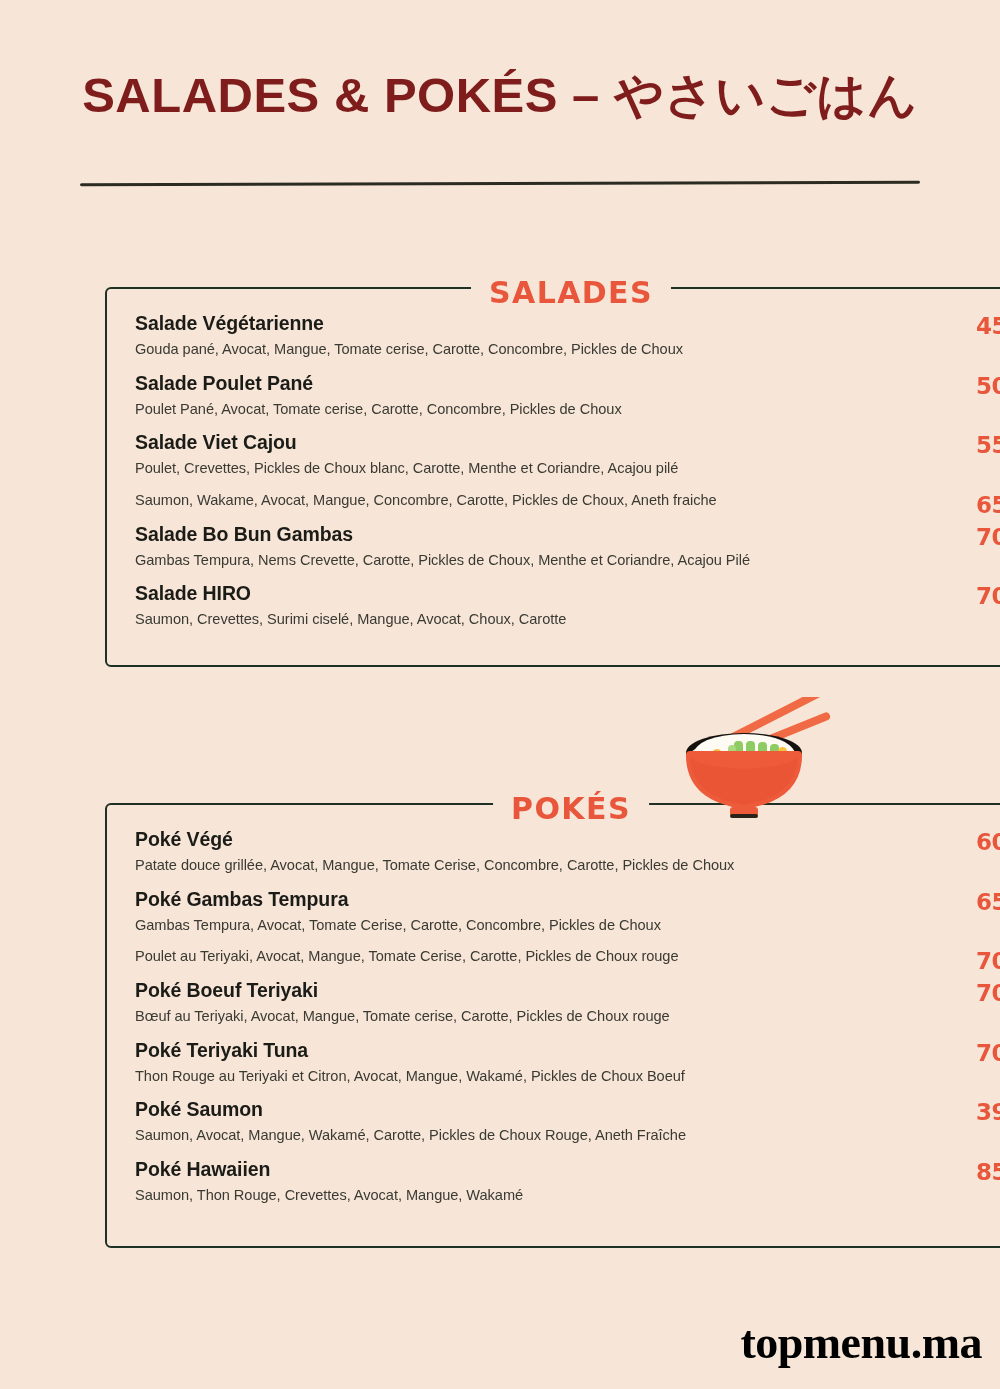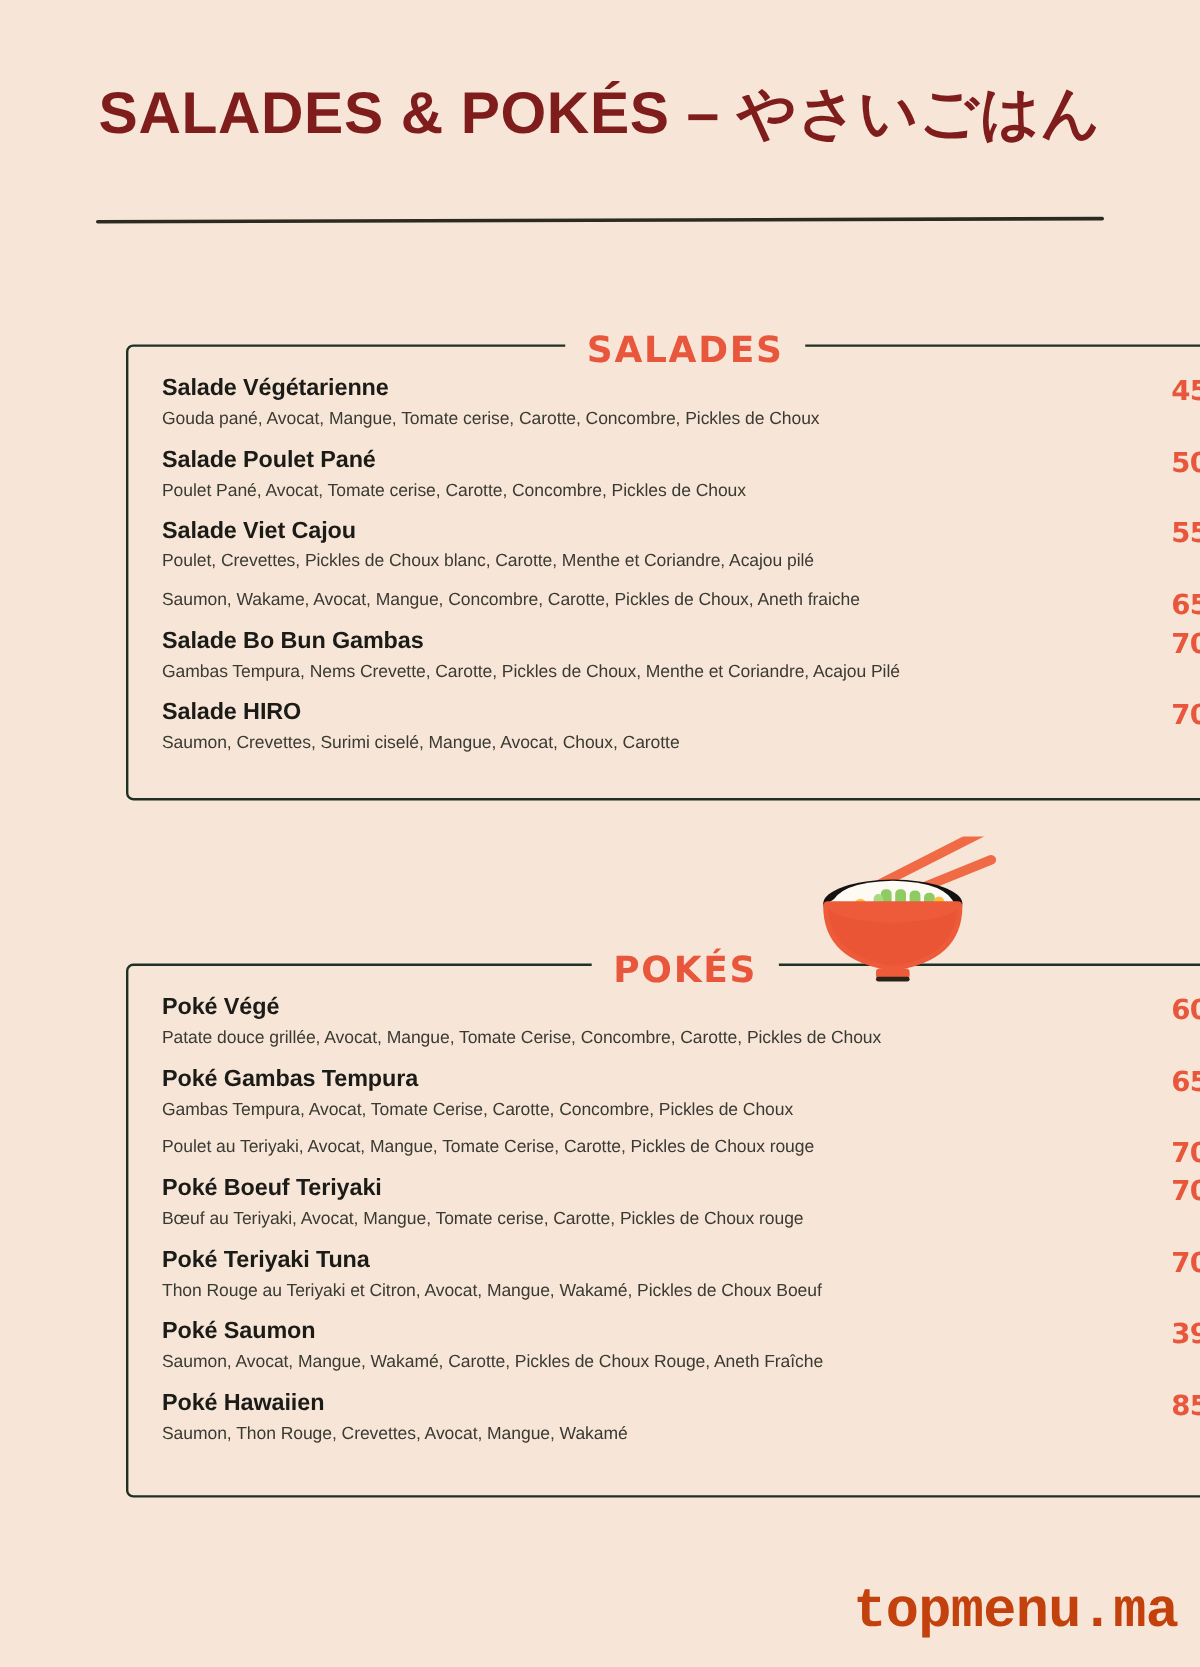--- a/index.html
+++ b/index.html
@@ -120,23 +120,23 @@
     pointer-events: none;
   }
 
   
   .watermark {
     position: absolute;
     right: 18px;
     bottom: 20px;
     font-size: 46px;
     font-weight: 700;
-    color: #c2410c;
+    color: #000000;
     letter-spacing: -0.5px;
-    font-family: Liberation Mono, monospace;
+    font-family: Liberation Serif, serif;
   }
 </style>
 </head>
 <body>
 
 <div class="page-head">
   <div class="page-title">SALADES &amp; POKÉS – やさいごはん</div>
   <div class="title-rule"></div>
 </div>
 

